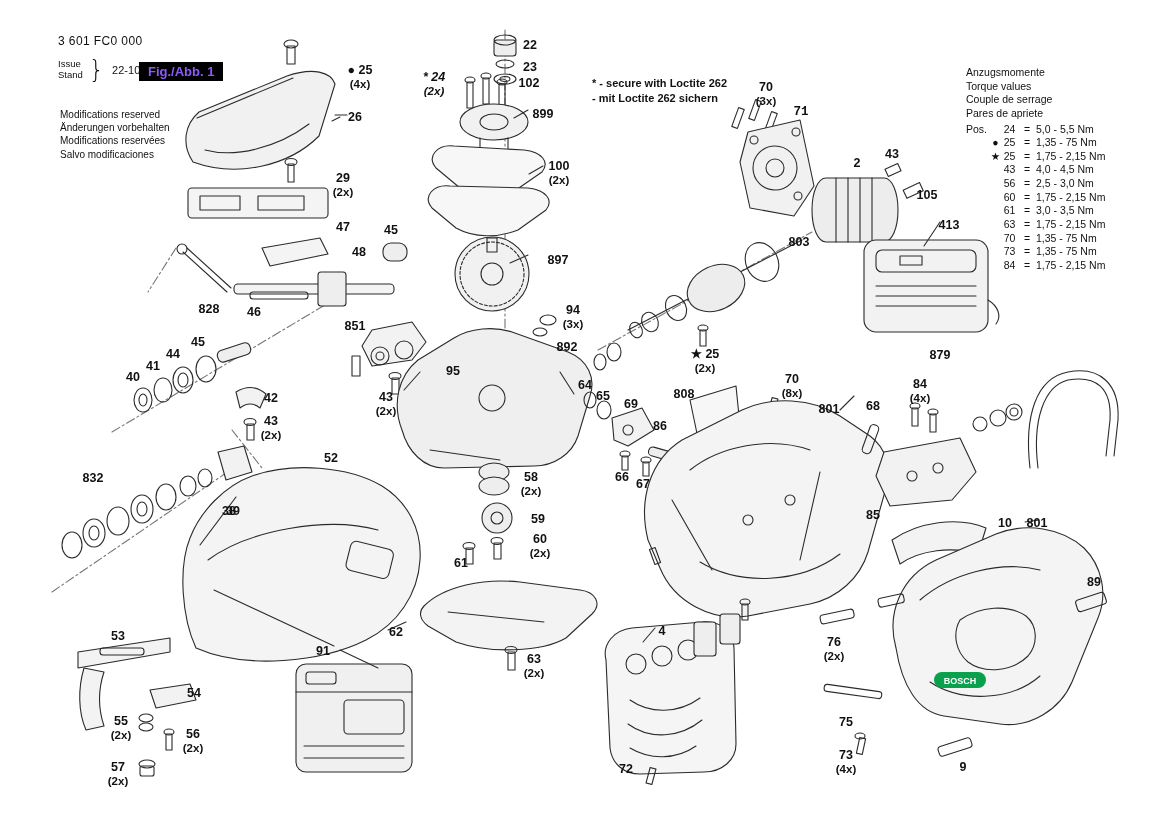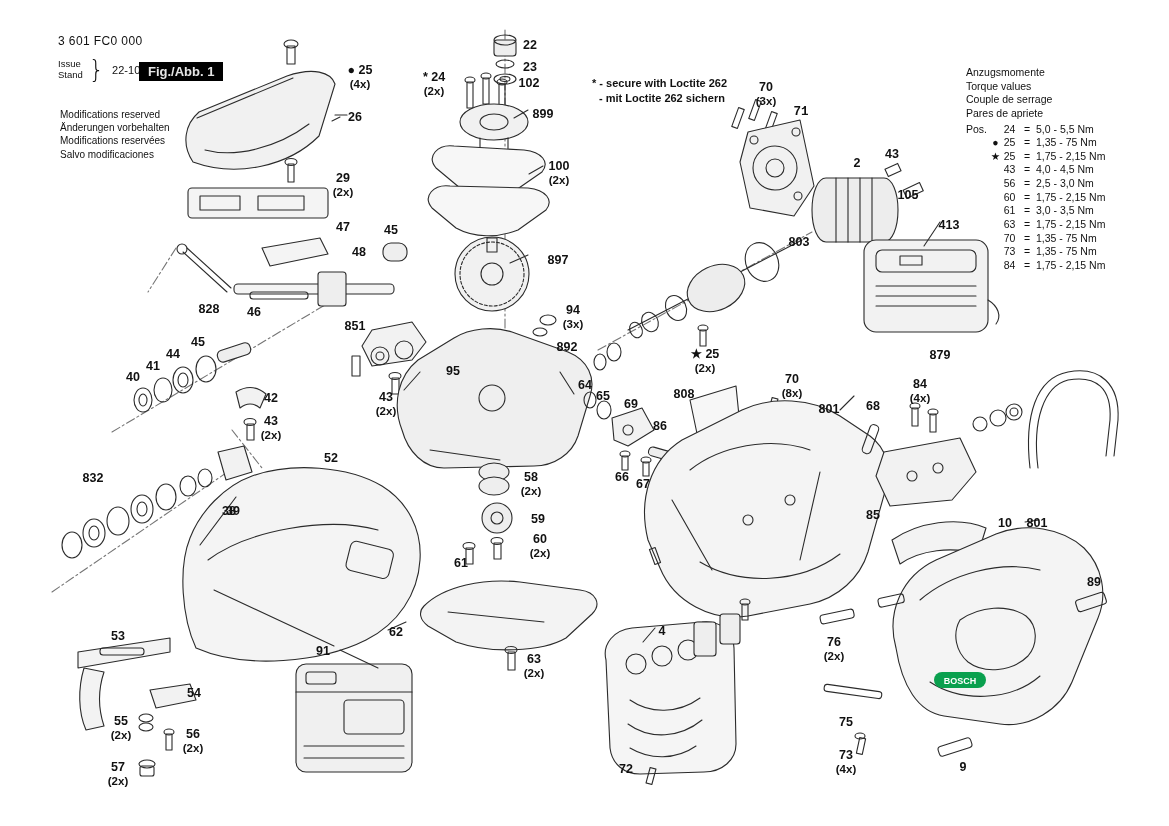--- a/index.html
+++ b/index.html
@@ -11,24 +11,24 @@
   .callout{position:absolute;transform:translateX(-50%);text-align:center;line-height:1.08;white-space:nowrap;z-index:5}
   .cl{font-weight:bold;font-size:12.5px}
   .cq{font-weight:bold;font-size:11.5px}
   
   #header{position:absolute;left:58px;top:34px;z-index:6}
   #partnum{font-size:12px;letter-spacing:.4px}
   #issue-group{display:flex;align-items:center;margin-top:8px;gap:5px}
   .issue-labels{font-size:9.5px;line-height:1.15}
   .brace{font-size:24px;font-weight:300;margin:0 3px 0 1px;font-family:"DejaVu Sans",sans-serif}
   #issue-date{font-size:11px}
-  #fig-badge{position:absolute;left:139px;top:62px;background:#000;color:#e5e5e5;font-weight:bold;font-size:13px;padding:2px 9px;z-index:6}
+  #fig-badge{position:absolute;left:139px;top:62px;background:#000;color:#8b5cf6;font-weight:bold;font-size:13px;padding:2px 9px;z-index:6}
   #mods{position:absolute;left:60px;top:108px;font-size:10px;line-height:1.32;z-index:6}
   #loctite{position:absolute;left:592px;top:76px;font-size:11px;font-weight:bold;line-height:1.35;z-index:6}
-  #loctite .l2{margin-left:7px}
+  #loctite .l2{margin-left:0}
   
   #torque{position:absolute;left:966px;top:66px;font-size:10.5px;line-height:1.3;z-index:6}
   #torque-titles{margin-bottom:2px}
   .trow{display:flex}
   .tprefix{width:24px}
   .tmark{width:11px;text-align:center}
   .tpos{width:17px;text-align:center}
   .teq{width:18px;text-align:center}
 </style>
 </head>
@@ -385,21 +385,21 @@
       <div class="callout" style="left: 530px; top: 61px;">
         <div class="cl">23</div>
       </div>
       <div class="callout" style="left: 529px; top: 77px;">
         <div class="cl">102</div>
       </div>
       <div class="callout" style="left: 360px; top: 64px;">
         <div class="cl">● 25</div>
         <div class="cq">(4x)</div>
       </div>
-      <div class="callout" style="left: 434px; top: 71px;">
+      <div class="callout" style="left: 434px; top: 71px; font-style: italic;">
         <div class="cl">* 24</div>
         <div class="cq">(2x)</div>
       </div>
       <div class="callout" style="left: 543px; top: 108px;">
         <div class="cl">899</div>
       </div>
       <div class="callout" style="left: 355px; top: 111px;">
         <div class="cl">26</div>
       </div>
       <div class="callout" style="left: 343px; top: 172px;">
@@ -428,21 +428,21 @@
       </div>
       <div class="callout" style="left: 801px; top: 106px; font-family: Liberation Mono, monospace;">
         <div class="cl">71</div>
       </div>
       <div class="callout" style="left: 857px; top: 157px;">
         <div class="cl">2</div>
       </div>
       <div class="callout" style="left: 892px; top: 148px;">
         <div class="cl">43</div>
       </div>
-      <div class="callout" style="left: 908px; top: 189px; text-align: right;">
+      <div class="callout" style="left: 927px; top: 189px; text-align: right;">
         <div class="cl">105</div>
       </div>
       <div class="callout" style="left: 949px; top: 219px;">
         <div class="cl">413</div>
       </div>
       <div class="callout" style="left: 799px; top: 236px;">
         <div class="cl">803</div>
       </div>
       <div class="callout" style="left: 573px; top: 304px;">
         <div class="cl">94</div>

